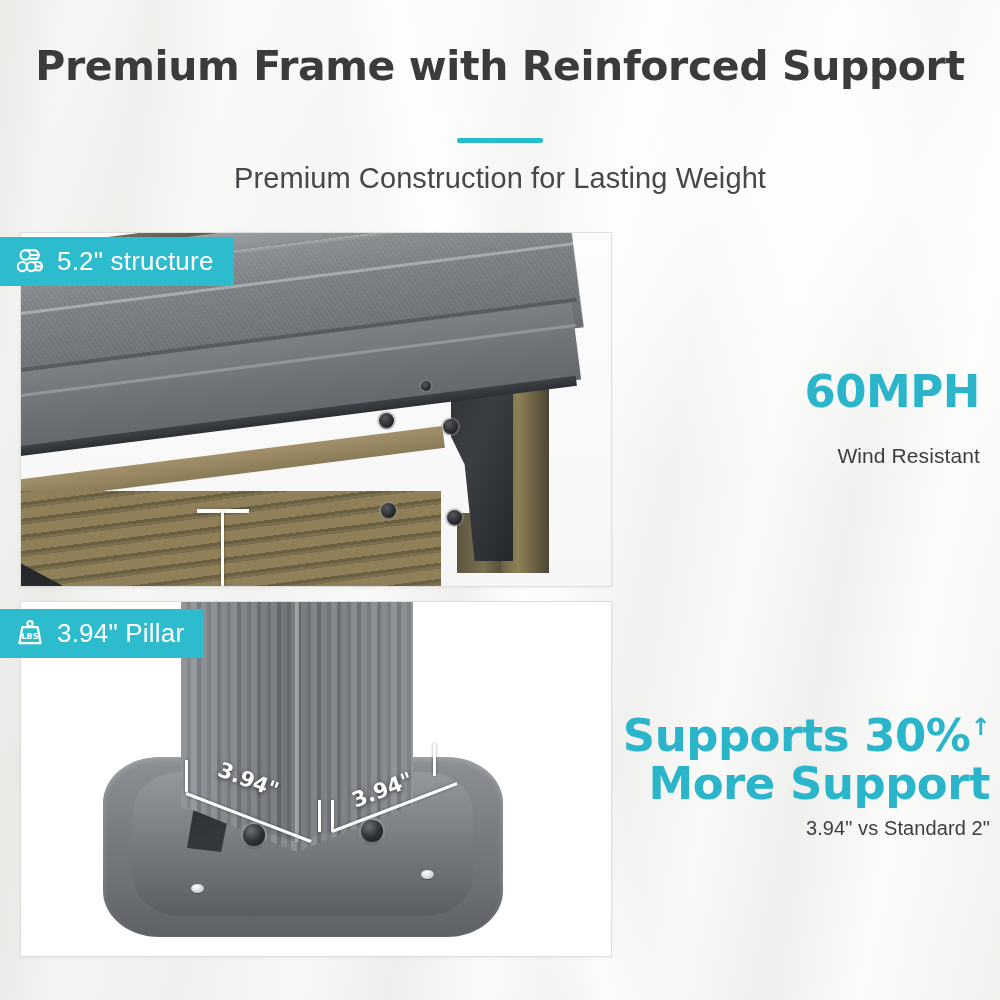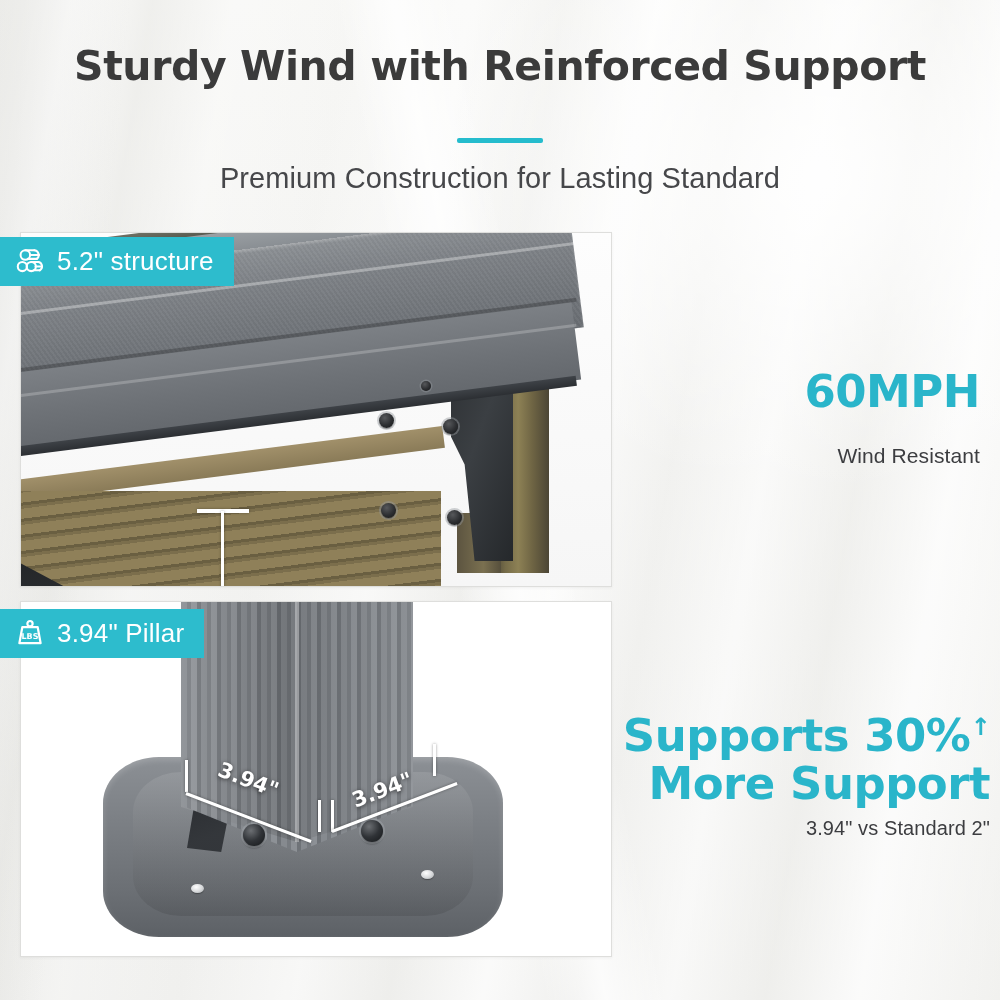--- a/index.html
+++ b/index.html
@@ -402,23 +402,23 @@
   }
   #stat-weight .stat-sub { margin-top: 10px; font-size: 20px; }
 </style>
 </head>
 <body>
 
 <div class="bg"></div>
 
 <div class="page">
 
-  <div class="headline">Sturdy Wind with Reinforced Support</div>
+  <div class="headline">Premium Frame with Reinforced Support</div>
   <div class="divider"></div>
-  <div class="subhead">Premium Construction for Lasting Standard</div>
+  <div class="subhead">Premium Construction for Lasting Weight</div>
 
   <div class="panel" id="panel-top">
     <div class="photo">
       <div class="sky-top"></div>
 
       <div class="beam-grp">
         <div class="louver-top"></div>
         <div class="louvers"></div>
         <div class="diag-beam"></div>
         <div class="diag-beam2"></div>

